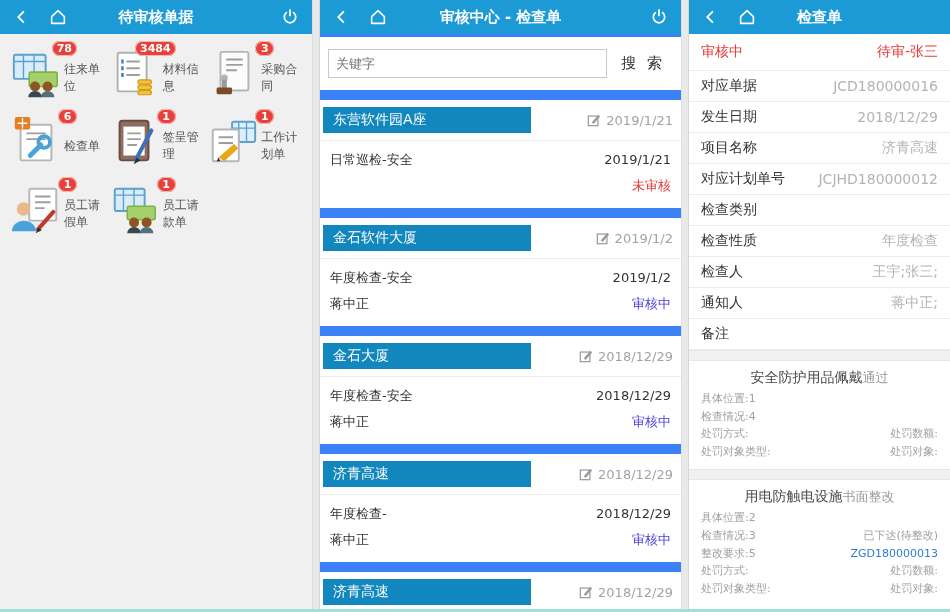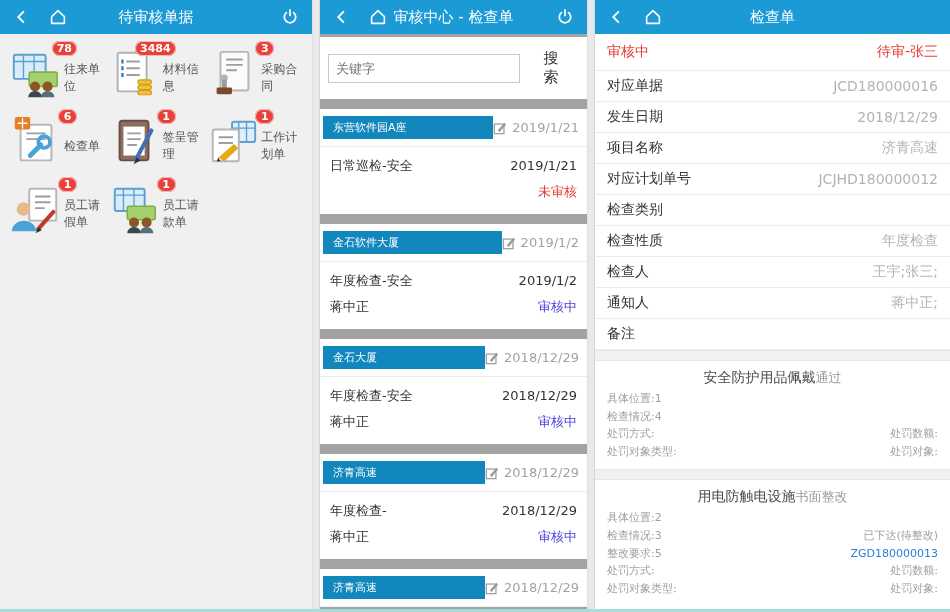--- a/index.html
+++ b/index.html
@@ -5,27 +5,27 @@
   html,body{margin:0;padding:0}
   body{
     width:950px;height:612px;overflow:hidden;
     font-family:"DejaVu Sans","Liberation Sans",sans-serif;
     background:#e8e8e8;
   }
   .app{display:flex;width:950px;height:612px;position:relative}
   .app::after{content:"";position:absolute;left:0;bottom:0;width:100%;height:3px;background:#a5ded6;z-index:9}
   .panel{height:100%;overflow:hidden;display:flex;flex-direction:column}
   .panel-left{width:312px;background:#f0f0f0}
-  .panel-mid{width:267px;background:#a3a3a3}
+  .panel-mid{width:361px;background:#3b82f6}
   .panel-right{flex:1;background:#fff}
   .panel-gap{width:6px;background:#e9e9e9;border-left:1px solid #dedede;border-right:1px solid #d6d6d6}
 
   
   .appbar{height:34px;flex:0 0 34px;background:#1b9ad6;display:flex;align-items:center;color:#fff;padding:0 10px;position:relative}
-  .appbar .bar-title{position:absolute;left:0;right:0;text-align:center;font-size:15px;font-weight:normal;margin:0;pointer-events:none}
+  .appbar .bar-title{position:absolute;left:0;right:0;text-align:center;font-size:15px;font-weight:bold;margin:0;pointer-events:none}
   .hicon{width:24px;height:24px;display:flex;align-items:center;justify-content:center;z-index:1;cursor:pointer}
   .hicon svg{width:18px;height:18px;display:block}
   .hicon.home-gap{margin-left:12px}
   .bar-spacer{flex:1}
 
   
   .icon-grid{display:grid;grid-template-columns:repeat(3,1fr);padding:14px 8px;row-gap:14px}
   .grid-item{display:flex;flex-direction:row;align-items:center;cursor:pointer}
   .grid-icon{position:relative;width:56px;height:54px}
   .grid-icon svg{width:56px;height:54px;display:block}
@@ -33,21 +33,21 @@
          padding:1px 5px;border-radius:10px;min-width:9px;text-align:center;line-height:13px;box-shadow:0 0 0 1px #f6b9b6 inset}
   .grid-label{font-size:12px;color:#555;margin-top:6px}
 
   
   .search-row{background:#fff;margin-top:3px;padding:12px 8px;display:flex;align-items:center;flex:0 0 auto}
   .search-row input{flex:1;height:27px;border:1px solid #c9c9c9;padding:0 7px;font-size:13px;color:#333;background:#fff;outline:none}
   .search-btn{background:none;border:none;font-size:15px;color:#333;padding:0 8px 0 14px;letter-spacing:3px;cursor:pointer;font-family:inherit}
   .card-list{flex:1;overflow:hidden}
   .card{background:#fff;margin-top:10px}
   .card-head{display:flex;align-items:center;padding:7px 8px 7px 0;border-bottom:1px solid #ececec}
-  .card-bar{width:188px;background:#1287bd;color:#fff;font-size:11px;padding:4px 10px;margin-left:3px;white-space:nowrap;overflow:hidden}
+  .card-bar{width:188px;background:#1287bd;color:#fff;font-size:14px;padding:4px 10px;margin-left:3px;white-space:nowrap;overflow:hidden}
   .card-head-right{flex:1;display:flex;align-items:center;justify-content:flex-end;gap:5px;color:#a3a3a3;font-size:13px}
   .edit-icon svg{width:14px;height:14px;display:block}
   .card-body{padding:6px 10px 9px}
   .card-row{display:flex;justify-content:space-between;font-size:13px;color:#333;line-height:2.0}
   .status-blue{color:#4a3edb}
   .status-red{color:#e53935}
 
   
   .status-row{display:flex;justify-content:space-between;padding:9px 12px;font-size:14px;border-bottom:1px solid #ececec;color:#e53935;flex:0 0 auto}
   .detail-scroll{flex:1;overflow:hidden}

